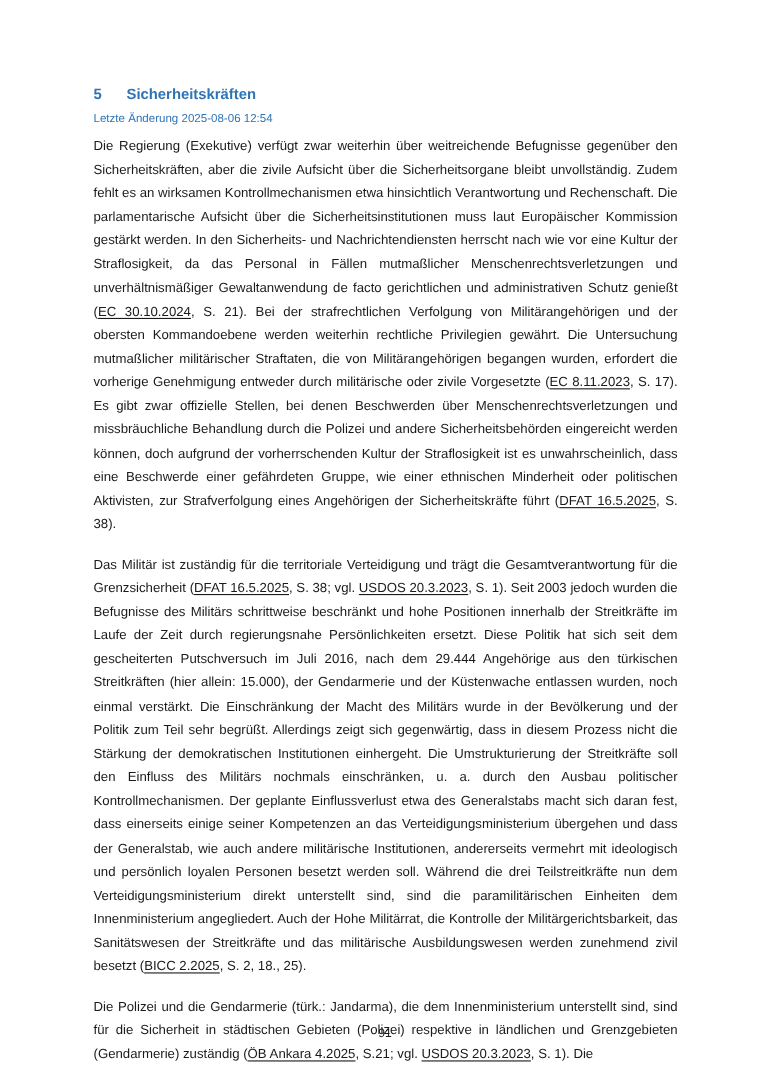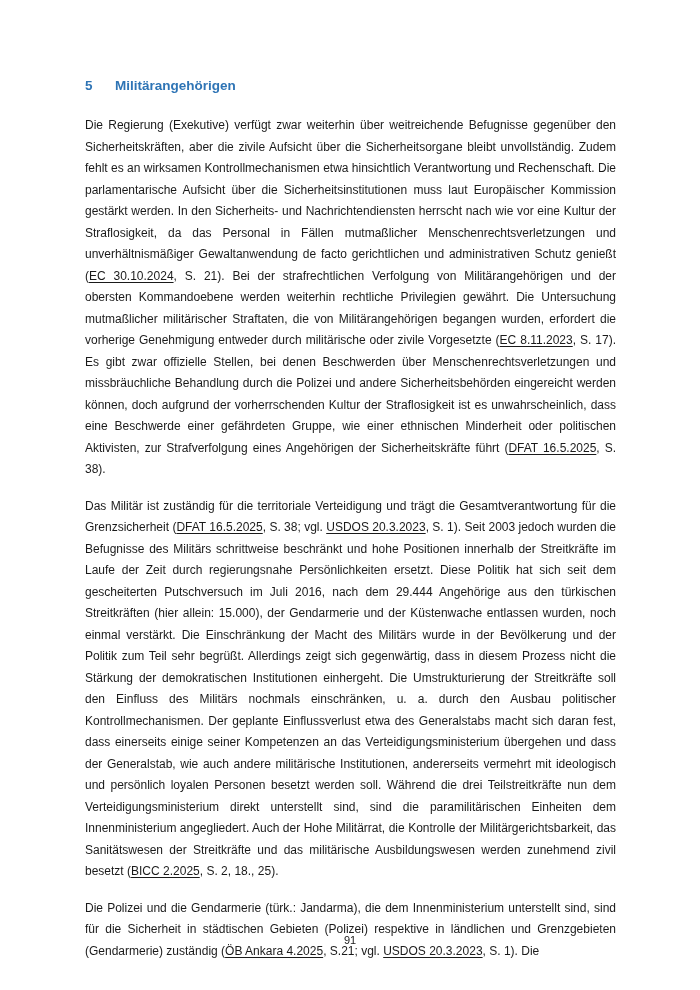--- a/index.html
+++ b/index.html
@@ -19,21 +19,21 @@
     font-size: 13.5px;
     font-weight: bold;
     display: flex;
   }
   .heading .num { width: 30px; flex: 0 0 auto; }
   .last-updated {
     color: var(--heading_blue, #2e74b5);
     font-size: 10.5px;
     margin-top: 9px;
   }
-  .doc-body { margin-top: 22px; }
+  .doc-body { margin-top: 8px; }
   p.doc-paragraph {
     font-size: 12px;
     line-height: 21.5px;
     text-align: justify;
     margin-bottom: 15px;
     color: var(--body_text, #1a1a1a);
   }
   p.doc-paragraph strong { font-weight: normal; }
   a.doc-link {
     color: inherit;
@@ -52,22 +52,23 @@
   }
 </style>
 </head>
 <body>
 
 <div class="page">
 
   <header>
     <h1 class="heading">
       <span class="num">5</span>
-      <span>Militärangehörigen</span>
+      <span>Sicherheitskräften</span>
     </h1>
+    <div class="last-updated">Letzte Änderung 2025-08-06 12:54</div>
   </header>
 
   <main class="doc-body">
     <p class="doc-paragraph"><span>Die Regierung (Exekutive) verfügt zwar weiterhin über weitreichende Befugnisse gegenüber den Sicherheitskräften, aber die zivile Aufsicht über die Sicherheitsorgane bleibt unvollständig. Zudem fehlt es an wirksamen Kontrollmechanismen etwa hinsichtlich Verantwortung und Rechenschaft. Die parlamentarische Aufsicht über die Sicherheitsinstitutionen muss laut Europäischer Kommission gestärkt werden. In den Sicherheits- und Nachrichtendiensten herrscht nach wie vor eine Kultur der Straflosigkeit, da das Personal in Fällen mutmaßlicher Menschenrechtsverletzungen und unverhältnismäßiger Gewaltanwendung de facto gerichtlichen und administrativen Schutz genießt (</span><a class="doc-link" href="#">EC 30.10.2024</a><span>, S. 21). Bei der strafrechtlichen Verfolgung von Militärangehörigen und der obersten Kommandoebene werden weiterhin rechtliche Privilegien gewährt. Die Untersuchung mutmaßlicher militärischer Straftaten, die von Militärangehörigen begangen wurden, erfordert die vorherige Genehmigung entweder durch militärische oder zivile Vorgesetzte (</span><a class="doc-link" href="#">EC 8.11.2023</a><span>, S. 17). Es gibt zwar offizielle Stellen, bei denen Beschwerden über Menschenrechtsverletzungen und missbräuchliche Behandlung durch die Polizei und andere Sicherheitsbehörden eingereicht werden können, doch aufgrund der vorherrschenden Kultur der Straflosigkeit ist es unwahrscheinlich, dass eine Beschwerde einer gefährdeten Gruppe, wie einer ethnischen Minderheit oder politischen Aktivisten, zur Strafverfolgung eines Angehörigen der Sicherheitskräfte führt (</span><a class="doc-link" href="#">DFAT 16.5.2025</a><span>, S. 38).</span></p>
     <p class="doc-paragraph"><span>Das </span><strong>Militär</strong><span> ist zuständig für die territoriale Verteidigung und trägt die Gesamtverantwortung für die Grenzsicherheit (</span><a class="doc-link" href="#">DFAT 16.5.2025</a><span>, S. 38; vgl. </span><a class="doc-link" href="#">USDOS 20.3.2023</a><span>, S. 1). Seit 2003 jedoch wurden die Befugnisse des Militärs schrittweise beschränkt und hohe Positionen innerhalb der Streitkräfte im Laufe der Zeit durch regierungsnahe Persönlichkeiten ersetzt. Diese Politik hat sich seit dem gescheiterten Putschversuch im Juli 2016, nach dem 29.444 Angehörige aus den türkischen Streitkräften (hier allein: 15.000), der Gendarmerie und der Küstenwache entlassen wurden, noch einmal verstärkt. Die Einschränkung der Macht des Militärs wurde in der Bevölkerung und der Politik zum Teil sehr begrüßt. Allerdings zeigt sich gegenwärtig, dass in diesem Prozess nicht die Stärkung der demokratischen Institutionen einhergeht. Die Umstrukturierung der Streitkräfte soll den Einfluss des Militärs nochmals einschränken, u. a. durch den Ausbau politischer Kontrollmechanismen. Der geplante Einflussverlust etwa des Generalstabs macht sich daran fest, dass einerseits einige seiner Kompetenzen an das Verteidigungsministerium übergehen und dass der Generalstab, wie auch andere militärische Institutionen, andererseits vermehrt mit ideologisch und persönlich loyalen Personen besetzt werden soll. Während die drei Teilstreitkräfte nun dem Verteidigungsministerium direkt unterstellt sind, sind die paramilitärischen Einheiten dem Innenministerium angegliedert. Auch der Hohe Militärrat, die Kontrolle der Militärgerichtsbarkeit, das Sanitätswesen der Streitkräfte und das militärische Ausbildungswesen werden zunehmend zivil besetzt (</span><a class="doc-link" href="#">BICC 2.2025</a><span>, S. 2, 18., 25).</span></p>
     <p class="doc-paragraph"><span>Die </span><strong>Polizei und die Gendarmerie</strong><span> (türk.: Jandarma), die dem Innenministerium unterstellt sind, sind für die Sicherheit in städtischen Gebieten (Polizei) respektive in ländlichen und Grenzgebieten (Gendarmerie) zuständig (</span><a class="doc-link" href="#">ÖB Ankara 4.2025</a><span>, S.21; vgl. </span><a class="doc-link" href="#">USDOS 20.3.2023</a><span>, S. 1). Die</span></p>
   </main>
 
   <footer class="page-footer">
     <span>91</span>

